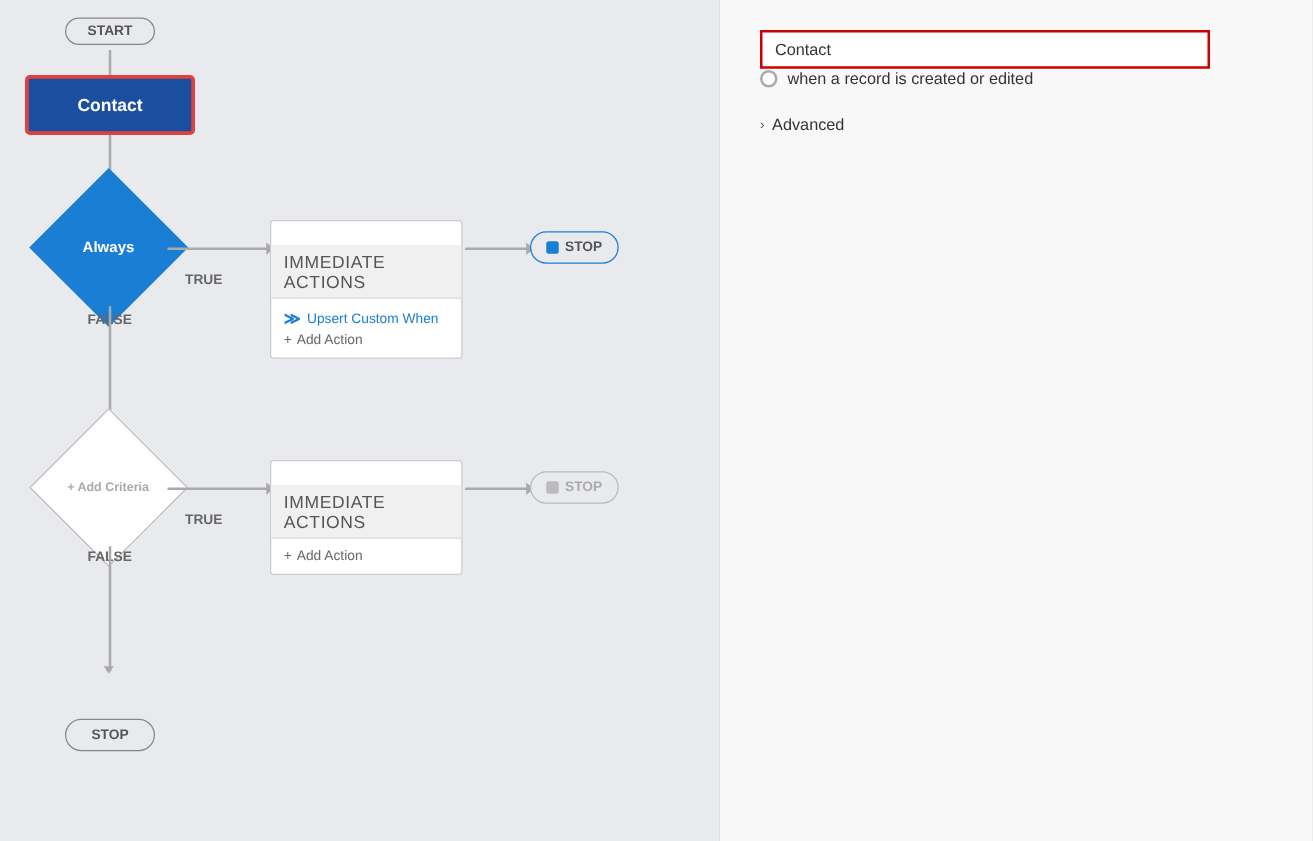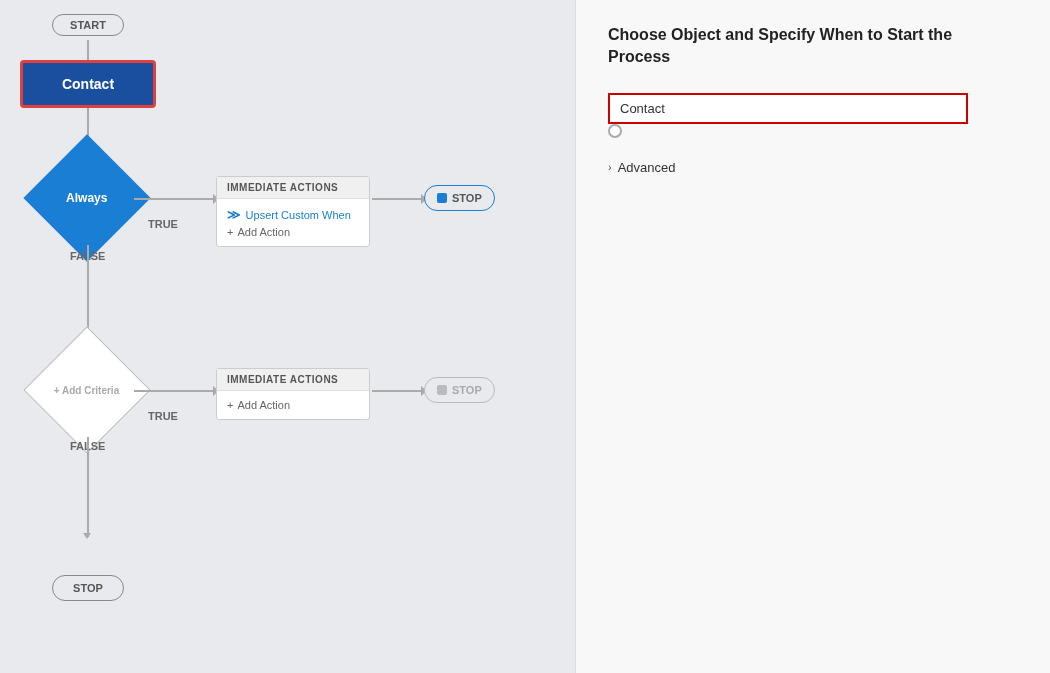--- a/index.html
+++ b/index.html
@@ -222,25 +222,26 @@
       position: absolute;
       border: 1.5px solid #ccc;
       background: #fff;
       border-radius: 3px;
     }
 
     .immediate-actions-header {
       background: #f0f0f0;
       border-bottom: 1px solid #ddd;
       padding: 5px 10px;
-      font-size: 10px;
-      font-weight: 700;
+      font-size: 14px;
+      font-weight: 400;
       color: #555;
       letter-spacing: 0.5px;
       text-transform: uppercase;
+      margin-top: 19px;
     }
 
     .immediate-actions-body {
       padding: 6px 10px;
     }
 
     .action-item {
       display: flex;
       align-items: center;
       gap: 5px;
@@ -421,31 +422,31 @@
   <div style="position:absolute; top:533px; left:83px; border-left:4px solid transparent; border-right:4px solid transparent; border-top:6px solid #aaa;"></div>
 
   <div class="bottom-stop" style="bottom:72px; left:52px;">
     <span>STOP</span>
   </div>
 
 </div>
 
 <div class="right-panel">
 
-  <div class="right-panel-title">Choose Object and Specify When to Start the Process</div>
 
 
   <div class="object-input-wrapper">
     <input class="object-input" type="text" value="Contact" style="">
   </div>
 
 
   <div class="radio-group">
     <div class="radio-item">
       <div class="radio-circle"></div>
+      <span class="radio-label">when a record is created or edited</span>
     </div>
   </div>
 
   <div class="advanced-row">
     <span class="chevron-icon">›</span>
     <span class="advanced-label">Advanced</span>
   </div>
 
 </div>
 

